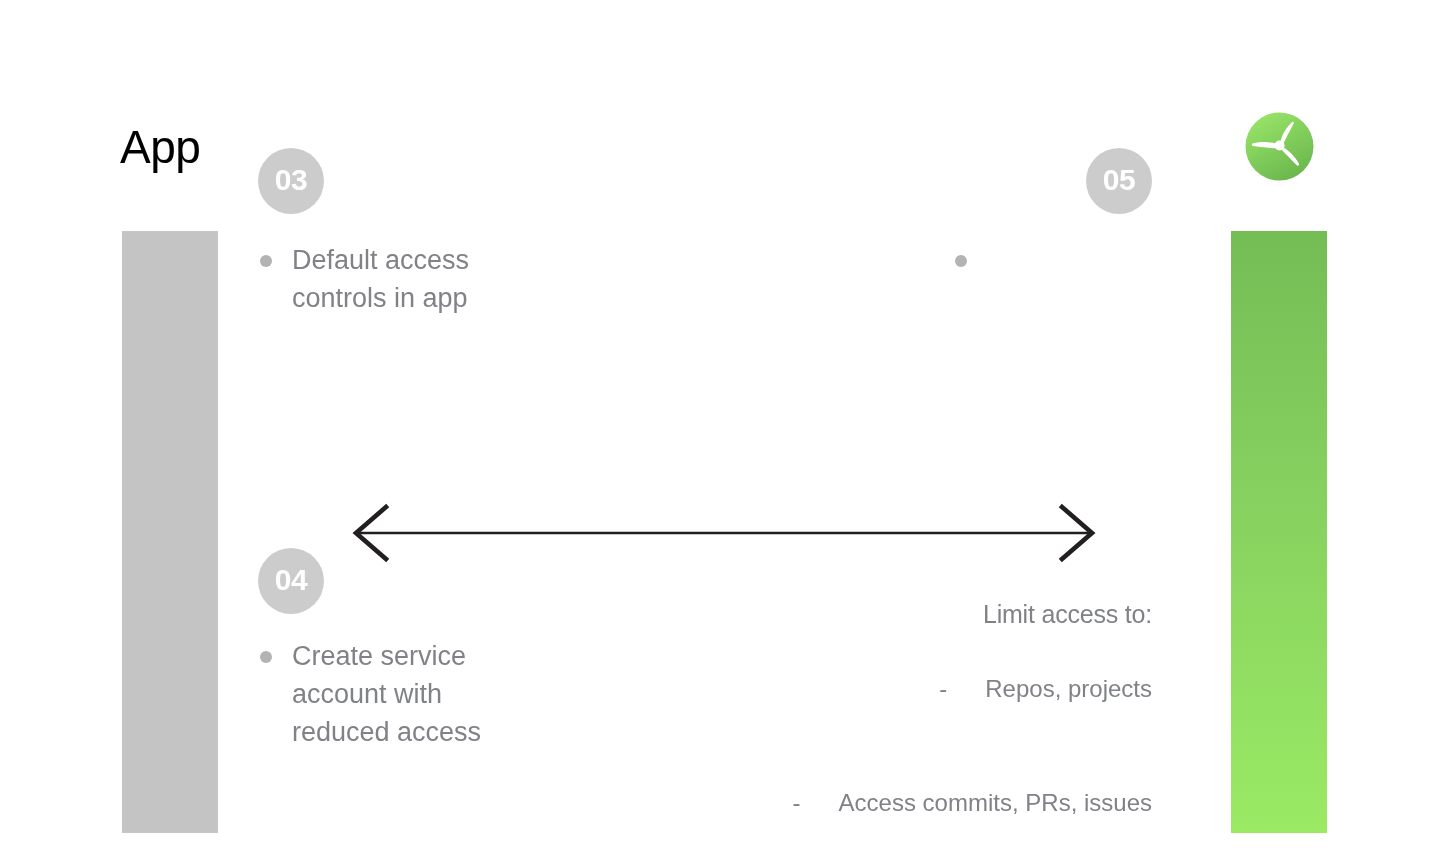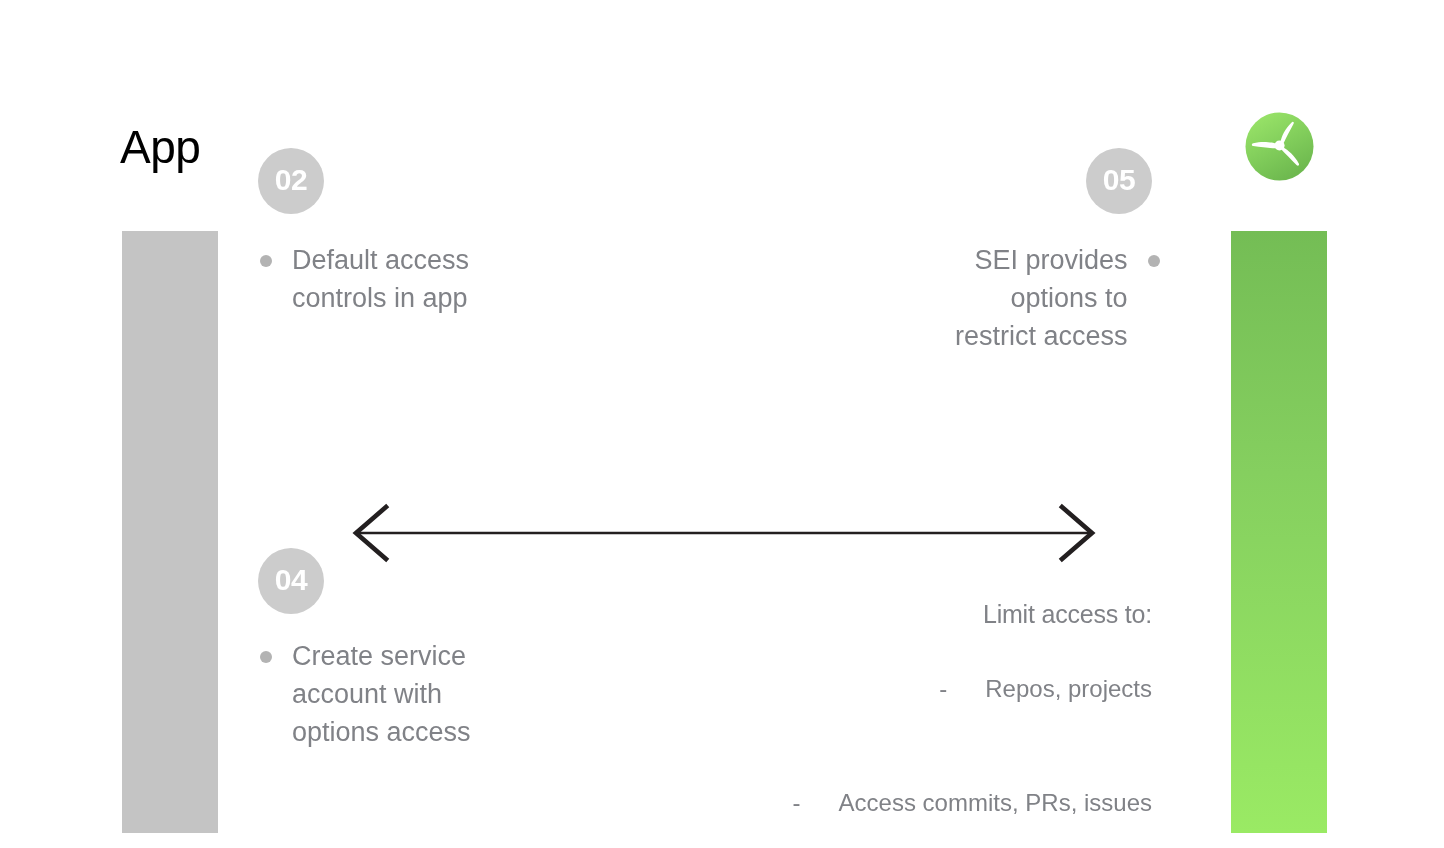--- a/index.html
+++ b/index.html
@@ -171,43 +171,40 @@
 
         <path d="M35.6 29.6 C36.4 24.8 40.0 16.5 46.6 10.4 C48.0 9.1 49.4 10.3 48.6 11.8 C44.6 19.4 40.9 26.0 38.7 31.0 Z"></path>
 
         <path d="M38.4 35.6 C42.6 37.9 49.6 43.6 53.8 51.6 C54.7 53.3 53.1 54.5 51.8 53.3 C45.4 47.2 40.4 41.5 36.6 37.8 Z"></path>
 
         <path d="M30.6 31.4 C25.9 30.1 16.8 28.9 8.2 31.2 C6.4 31.7 6.4 33.7 8.2 34.0 C17.0 35.3 25.0 36.2 30.2 36.3 Z"></path>
       </g>
     </svg>
   </div>
 
-  <div class="badge badge-01">02</div>
+  <div class="badge badge-01">03</div>
 
   <div class="bullet-block block-01">
     <span class="bullet-dot"></span>
     <span class="bullet-text">Default access
 controls in app</span>
   </div>
 
   <div class="badge badge-02">04</div>
 
   <div class="bullet-block block-02">
     <span class="bullet-dot"></span>
     <span class="bullet-text">Create service
 account with
-options access</span>
+reduced access</span>
   </div>
 
   <div class="badge badge-03">05</div>
 
   <div class="bullet-block block-03">
-    <span class="bullet-text">SEI provides
-options to
-restrict access</span>
     <span class="bullet-dot"></span>
   </div>
 
   <div class="double-arrow">
     <svg viewBox="0 0 752 60" xmlns="http://www.w3.org/2000/svg">
       <line x1="10" y1="30" x2="742" y2="30" stroke="#231f20" stroke-width="2.4"></line>
       <polyline points="38,4 8,30 38,56" fill="none" stroke="#231f20" stroke-width="4.6" stroke-linecap="square" stroke-linejoin="miter"></polyline>
       <polyline points="714,4 744,30 714,56" fill="none" stroke="#231f20" stroke-width="4.6" stroke-linecap="square" stroke-linejoin="miter"></polyline>
     </svg>
   </div>

